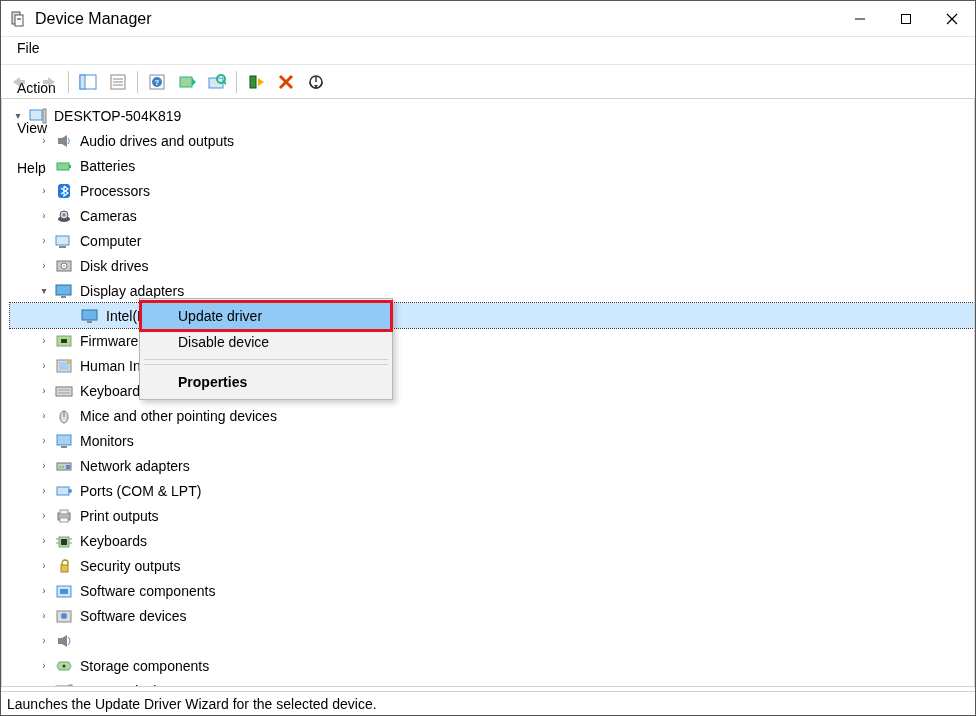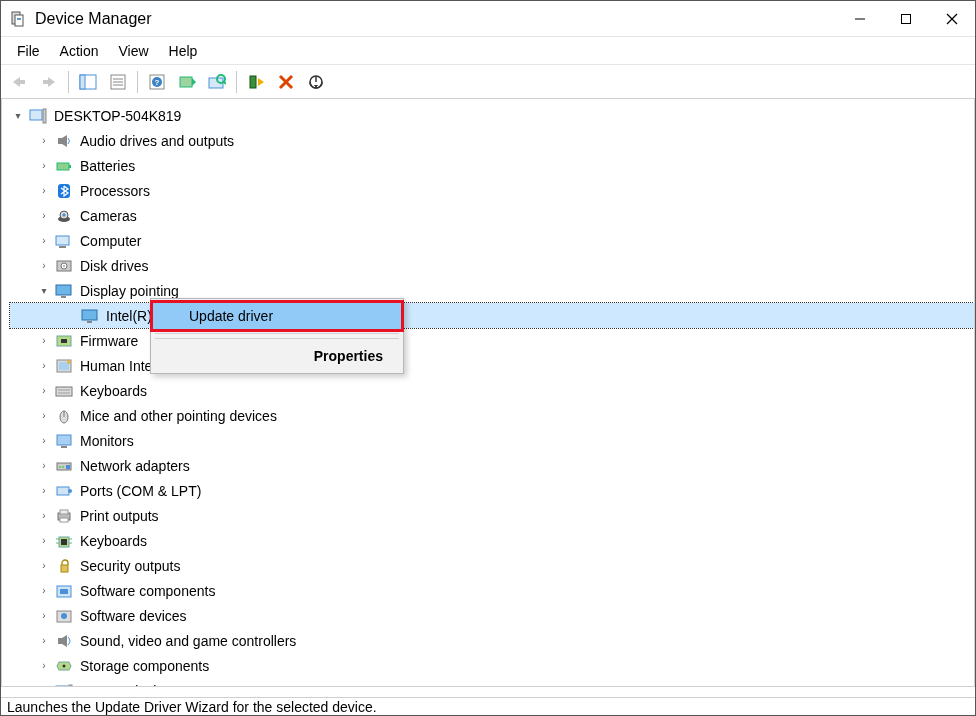--- a/index.html
+++ b/index.html
@@ -28,24 +28,25 @@
     margin-right: 8px;
     display: inline-flex; align-items: center; justify-content: center;
   }
   .titlebar .title { font-size: 16px; flex: 0 0 auto; }
   .titlebar .spacer { flex: 1; }
   .win-ctrl { width: 46px; height: 36px; display: flex; align-items: center; justify-content: center; cursor: default; }
   
   .menubar {
     height: 28px;
     display: flex;
-    align-items: center;
+    align-items: flex-start;
     padding: 0 6px;
     border-bottom: 1px solid #e5e5e5;
-    gap: 0;
+    gap: 18px;
+    flex-direction: column;
   }
   .menubar .menu-item { padding: 3px 10px; cursor: default; font-size: 14px; }
   
   .toolbar {
     height: 34px;
     display: flex;
     align-items: center;
     padding: 2px 4px;
     border-bottom: 1px solid #d0d0d0;
     gap: 2px;
@@ -80,33 +81,32 @@
   
   .context {
     position: absolute;
     left: 138px; top: 297px;
     width: 254px;
     background: #f2f2f2;
     border: 1px solid #b7b7b7;
     box-shadow: 3px 3px 6px rgba(0,0,0,0.2);
     padding: 4px 2px;
     z-index: 10;
-    margin-left: 11px;
   }
   .context .c-item { padding: 5px 18px 5px 36px; cursor: default; font-size: 14px; }
   .context .c-item.highlighted { background: #91c9f7; border: 3px solid #e81123; margin: -3px; padding: 5px 18px 5px 36px; position: relative; z-index: 11;}
   .context .c-sep { height: 1px; background: #d0d0d0; margin: 4px 2px; }
-  .context .c-item.bold { font-weight: 600; text-align: right; }
+  .context .c-item.bold { font-weight: 600; }
   
   .statusbar {
     position: absolute;
     left: 0; right: 0; bottom: 0;
-    height: 18px;
+    height: 24px;
     border-top: 1px solid #d0d0d0;
-    display: flex; align-items: flex-end;
+    display: flex; align-items: center;
     padding: 0 6px;
     font-size: 14px;
     background: #fff;
   }
   
   svg { display: block; }
 </style>
 </head>
 <body>
 
@@ -296,21 +296,21 @@
           <span class="label">Disk drives</span>
         </div>
         <div class="node child">
           <span class="caret">▾</span>
           <span class="ic">
             <svg width="18" height="16">
               <rect x="1" y="2" width="15" height="10" fill="#6bb6e8" stroke="#2a6fa8"></rect>
               <rect x="6" y="13" width="5" height="2" fill="#888"></rect>
             </svg>
           </span>
-          <span class="label">Display pointing</span>
+          <span class="label">Display adapters</span>
         </div>
         <div class="node grandchild selected">
           <span class="caret"></span>
           <span class="ic">
             <svg width="18" height="16">
               <rect x="1" y="2" width="15" height="10" fill="#6bb6e8" stroke="#2a6fa8"></rect>
               <rect x="6" y="13" width="5" height="2" fill="#888"></rect>
             </svg>
           </span>
           <span class="label">Intel(R) UHD Graphics</span>
@@ -446,21 +446,20 @@
         </div>
         <div class="node child">
           <span class="caret">›</span>
           <span class="ic">
             <svg width="18" height="16">
               <rect x="3" y="5" width="4" height="6" fill="#888"></rect>
               <path d="M7 5 L12 2 L12 14 L7 11 Z" fill="#888"></path>
               <path d="M13 4 Q17 8 13 12" fill="none" stroke="#4a90d9"></path>
             </svg>
           </span>
-          <span class="label">Sound, video and game controllers</span>
         </div>
         <div class="node child">
           <span class="caret">›</span>
           <span class="ic">
             <svg width="18" height="16">
               <path d="M4 4 L14 4 L16 8 L14 12 L4 12 L2 8 Z" fill="#b6d98a" stroke="#6a9"></path>
               <circle cx="9" cy="8" r="1.5" fill="#333"></circle>
             </svg>
           </span>
           <span class="label">Storage components</span>
@@ -474,20 +473,21 @@
             </svg>
           </span>
           <span class="label">System devices</span>
         </div>
       </div>
   </div>
 </div>
 
 <div class="context">
   <div class="c-item highlighted">Update driver</div>
+  <div class="c-item">Disable device</div>
   <div class="c-sep"></div>
   <div class="c-sep"></div>
   <div class="c-item bold">Properties</div>
 </div>
 
 <div class="statusbar">
   <span>Launches the Update Driver Wizard for the selected device.</span>
 </div>
 
 </body></html>

